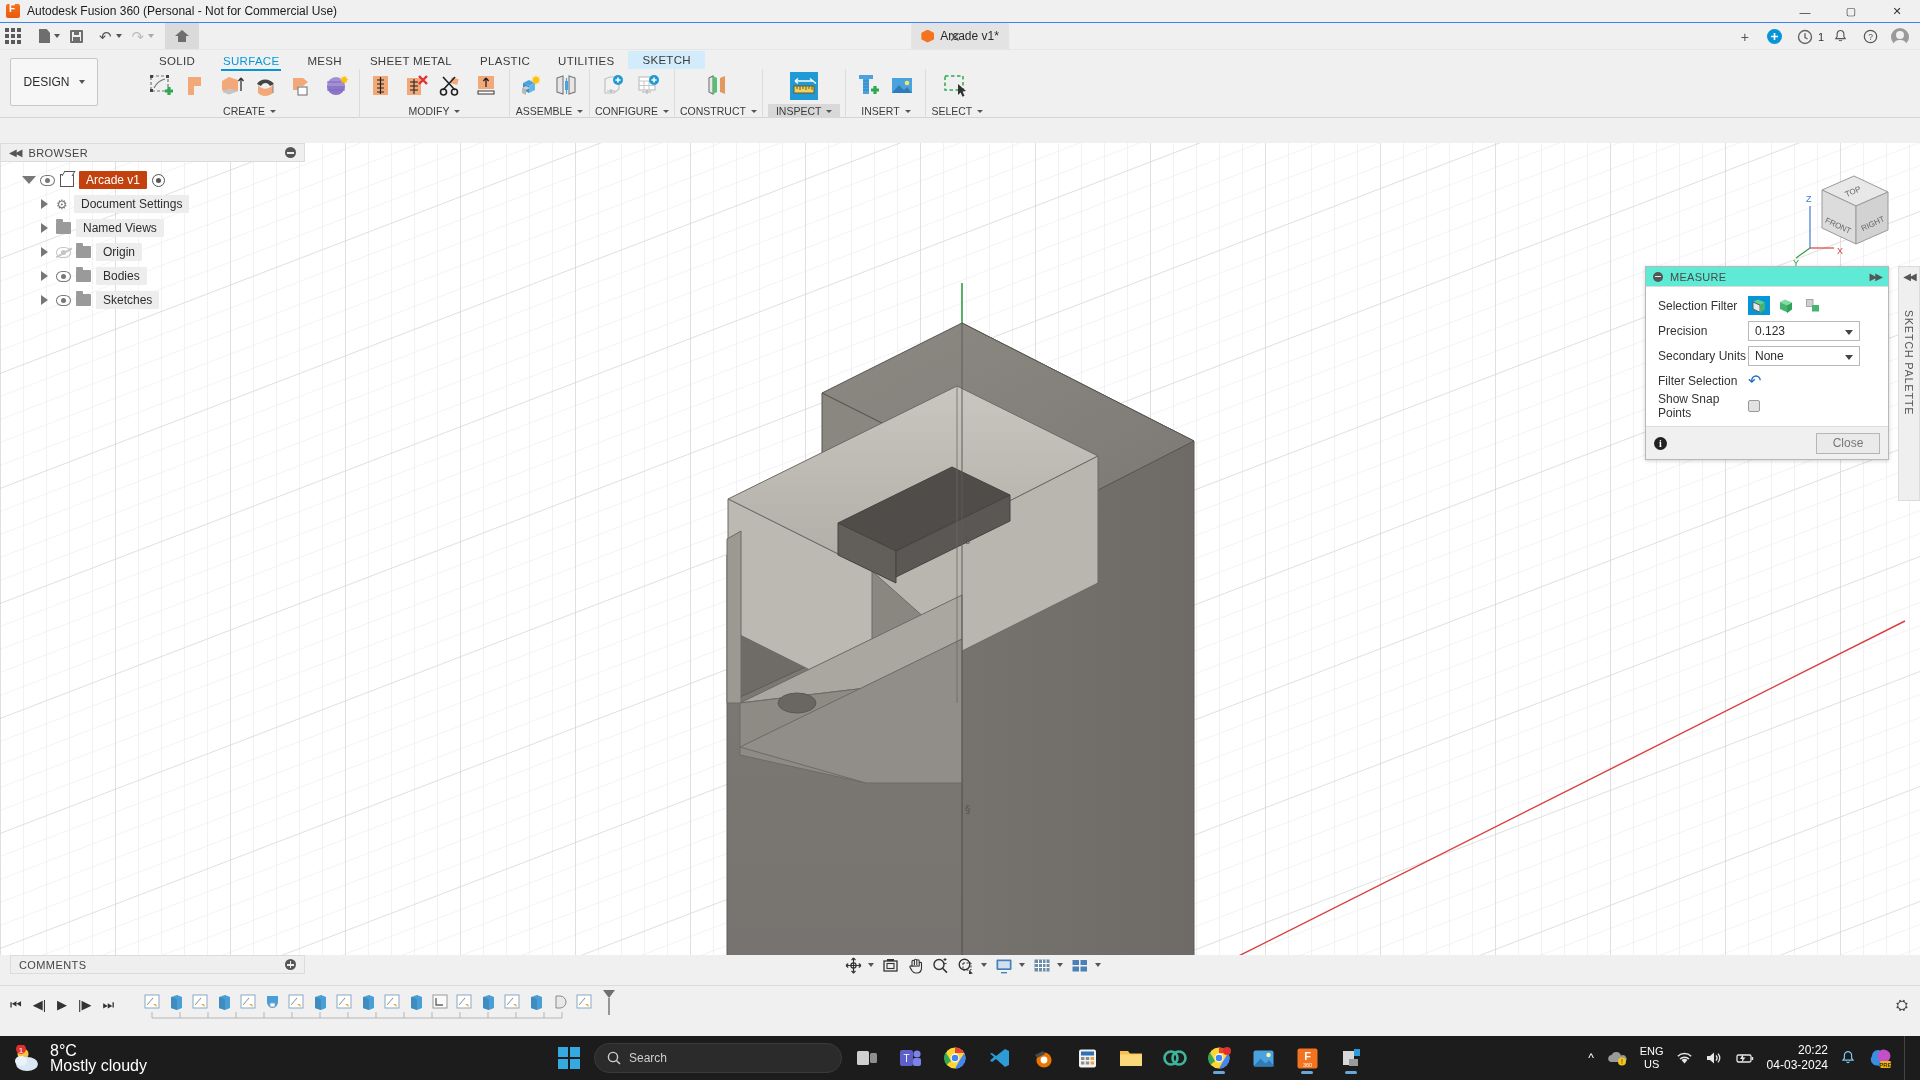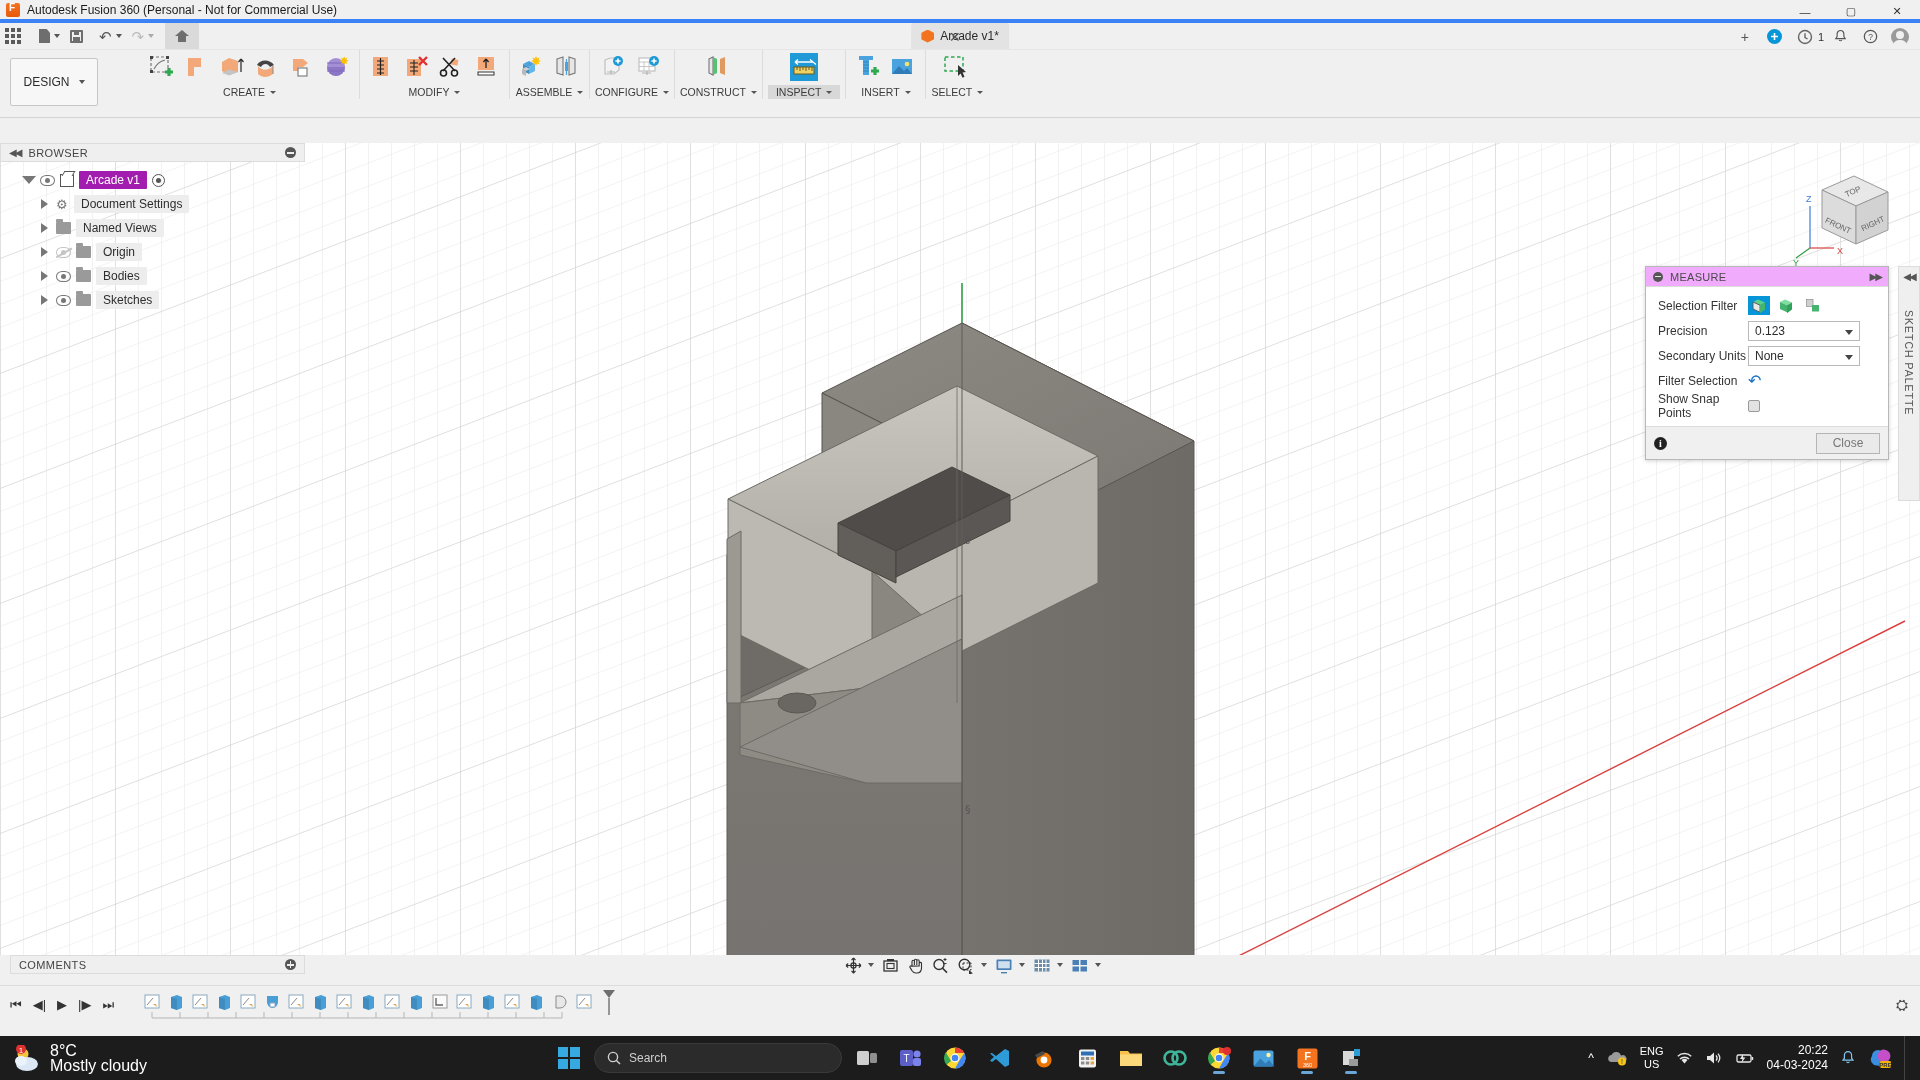--- a/index.html
+++ b/index.html
@@ -9,21 +9,21 @@
     font-size: 12px;
     color: #2b2b2b;
     background: #f0f0f0;
     -webkit-font-smoothing: antialiased;
   }
   .app { position:relative; width:1920px; height:1080px; }
 
   
   .titlebar {
     height:23px; background:#f0f0f0; display:flex; align-items:center;
-    border-bottom:4px solid #3b82f6; position:relative;
+    border-bottom:1px solid #3b82f6; position:relative;
   }
   .titlebar .appicon {
     width:14px;height:14px;margin-left:6px;margin-right:7px;
     background:linear-gradient(#f4731f,#e8590c); border-radius:2px;
     position:relative; flex:none;
   }
   .titlebar .appicon:after{
     content:"F"; position:absolute; left:3px; top:-1px; color:#fff;
     font-size:10px; font-weight:bold; font-family:"Liberation Sans",sans-serif;
   }
@@ -113,21 +113,21 @@
   .tri-open{width:0;height:0;border-left:7px solid transparent;border-right:7px solid transparent;border-top:8px solid #777;}
   .eye{width:15px;height:11px;position:relative;}
   .eye:before{content:"";position:absolute;inset:0;border:1.6px solid #777;border-radius:50% / 60%;}
   .eye:after{content:"";position:absolute;left:5px;top:3px;width:5px;height:5px;border-radius:50%;background:#777;}
   .eye.off{opacity:.42;}
   .eye.off span{position:absolute;left:-1px;top:5px;width:18px;height:1.6px;background:#777;transform:rotate(-30deg);}
   .folder{width:15px;height:12px;background:#9a9a9a;border-radius:1px;position:relative;}
   .folder:before{content:"";position:absolute;left:0;top:-3px;width:7px;height:3px;background:#9a9a9a;border-radius:1px 1px 0 0;}
   .gear{width:13px;height:13px;color:#777;font-size:13px;line-height:13px;}
   .lbl{ background:#ededed; padding:2px 7px; border-radius:1px;}
-  .lbl.sel{ background:#a21caf; color:#fff; }
+  .lbl.sel{ background:#c2410c; color:#fff; }
   .cube-s{width:14px;height:13px;border:1.5px solid #555;background:#fff;position:relative;}
   .cube-s:after{content:"";position:absolute;left:2px;top:-4px;width:9px;height:4px;border:1.5px solid #555;border-bottom:none;
      transform:skewX(-30deg);background:#fff;}
   .radio{width:13px;height:13px;border:1.5px solid #555;border-radius:50%;position:relative;}
   .radio:after{content:"";position:absolute;left:3px;top:3px;width:5px;height:5px;border-radius:50%;background:#555;}
 
   
   .canvas{
     position:absolute; left:0; top:143px; width:1920px; height:812px;
     background:#fff; overflow:hidden; z-index:-1;
@@ -150,21 +150,21 @@
     display:flex; align-items:center; gap:2px; padding:0 4px;
   }
   .nbtn{height:22px;display:flex;align-items:center;gap:2px;padding:0 3px;color:#333;}
 
   
   .measure{
     position:absolute; left:1645px; top:266px; width:244px;
     background:#f0f0f0; border:1px solid #b8b8b8; box-shadow:0 1px 4px rgba(0,0,0,.18);
     font-size:12px;
   }
-  .m-hd{height:20px;display:flex;align-items:center;gap:7px;padding:0 7px;background:#f0abfc;
+  .m-hd{height:20px;display:flex;align-items:center;gap:7px;padding:0 7px;background:#5eead4;
         border-bottom:1px solid #dcdcdc;color:#4a4a4a;font-size:11px;letter-spacing:.3px;}
   .m-hd .dot{width:10px;height:10px;border-radius:50%;background:#555;position:relative;}
   .m-hd .dot:after{content:"";position:absolute;left:2px;top:4.2px;width:6px;height:1.5px;background:#e9e9e9;}
   .m-hd .exp{margin-left:auto;color:#555;font-size:10px;letter-spacing:-2px;}
   .m-body{background:#fff;padding:6px 0 8px;}
   .m-row{display:flex;align-items:center;height:25px;padding:0 0 0 12px;}
   .m-row .ml{width:90px;color:#333;}
   .filter-btn{width:22px;height:19px;display:flex;align-items:center;justify-content:center;margin-right:5px;}
   .filter-btn.on{background:#0696d7;}
   .sel-sel{width:112px;height:20px;background:#fff;border:1px solid #b9b9b9;display:flex;align-items:center;
@@ -379,20 +379,29 @@
       </div>
     </div>
   </div>
 
   <div class="ribbon" style="position:relative;z-index:5;">
     <div class="design-btn">
       <span>DESIGN</span>
       <span class="caret"></span>
     </div>
 
+    <div class="tabs-row">
+      <div class="tab">SOLID</div>
+      <div class="tab sel">SURFACE</div>
+      <div class="tab">MESH</div>
+      <div class="tab">SHEET METAL</div>
+      <div class="tab">PLASTIC</div>
+      <div class="tab">UTILITIES</div>
+      <div class="tab hl">SKETCH</div>
+    </div>
 
     <div class="panels">
 
       <div class="panel">
         <div class="btns">
           <div class="tool">
             <svg width="26" height="24" viewBox="0 0 26 24">
                 <rect x="2" y="2" width="17" height="15" fill="none" stroke="#777" stroke-width="1.2" stroke-dasharray="3 2"></rect>
                 <path d="M5 14c3-6 7-8 11-9" stroke="#777" stroke-width="1.2" fill="none"></path>
                 <rect x="1" y="1" width="3" height="3" fill="#444"></rect>

